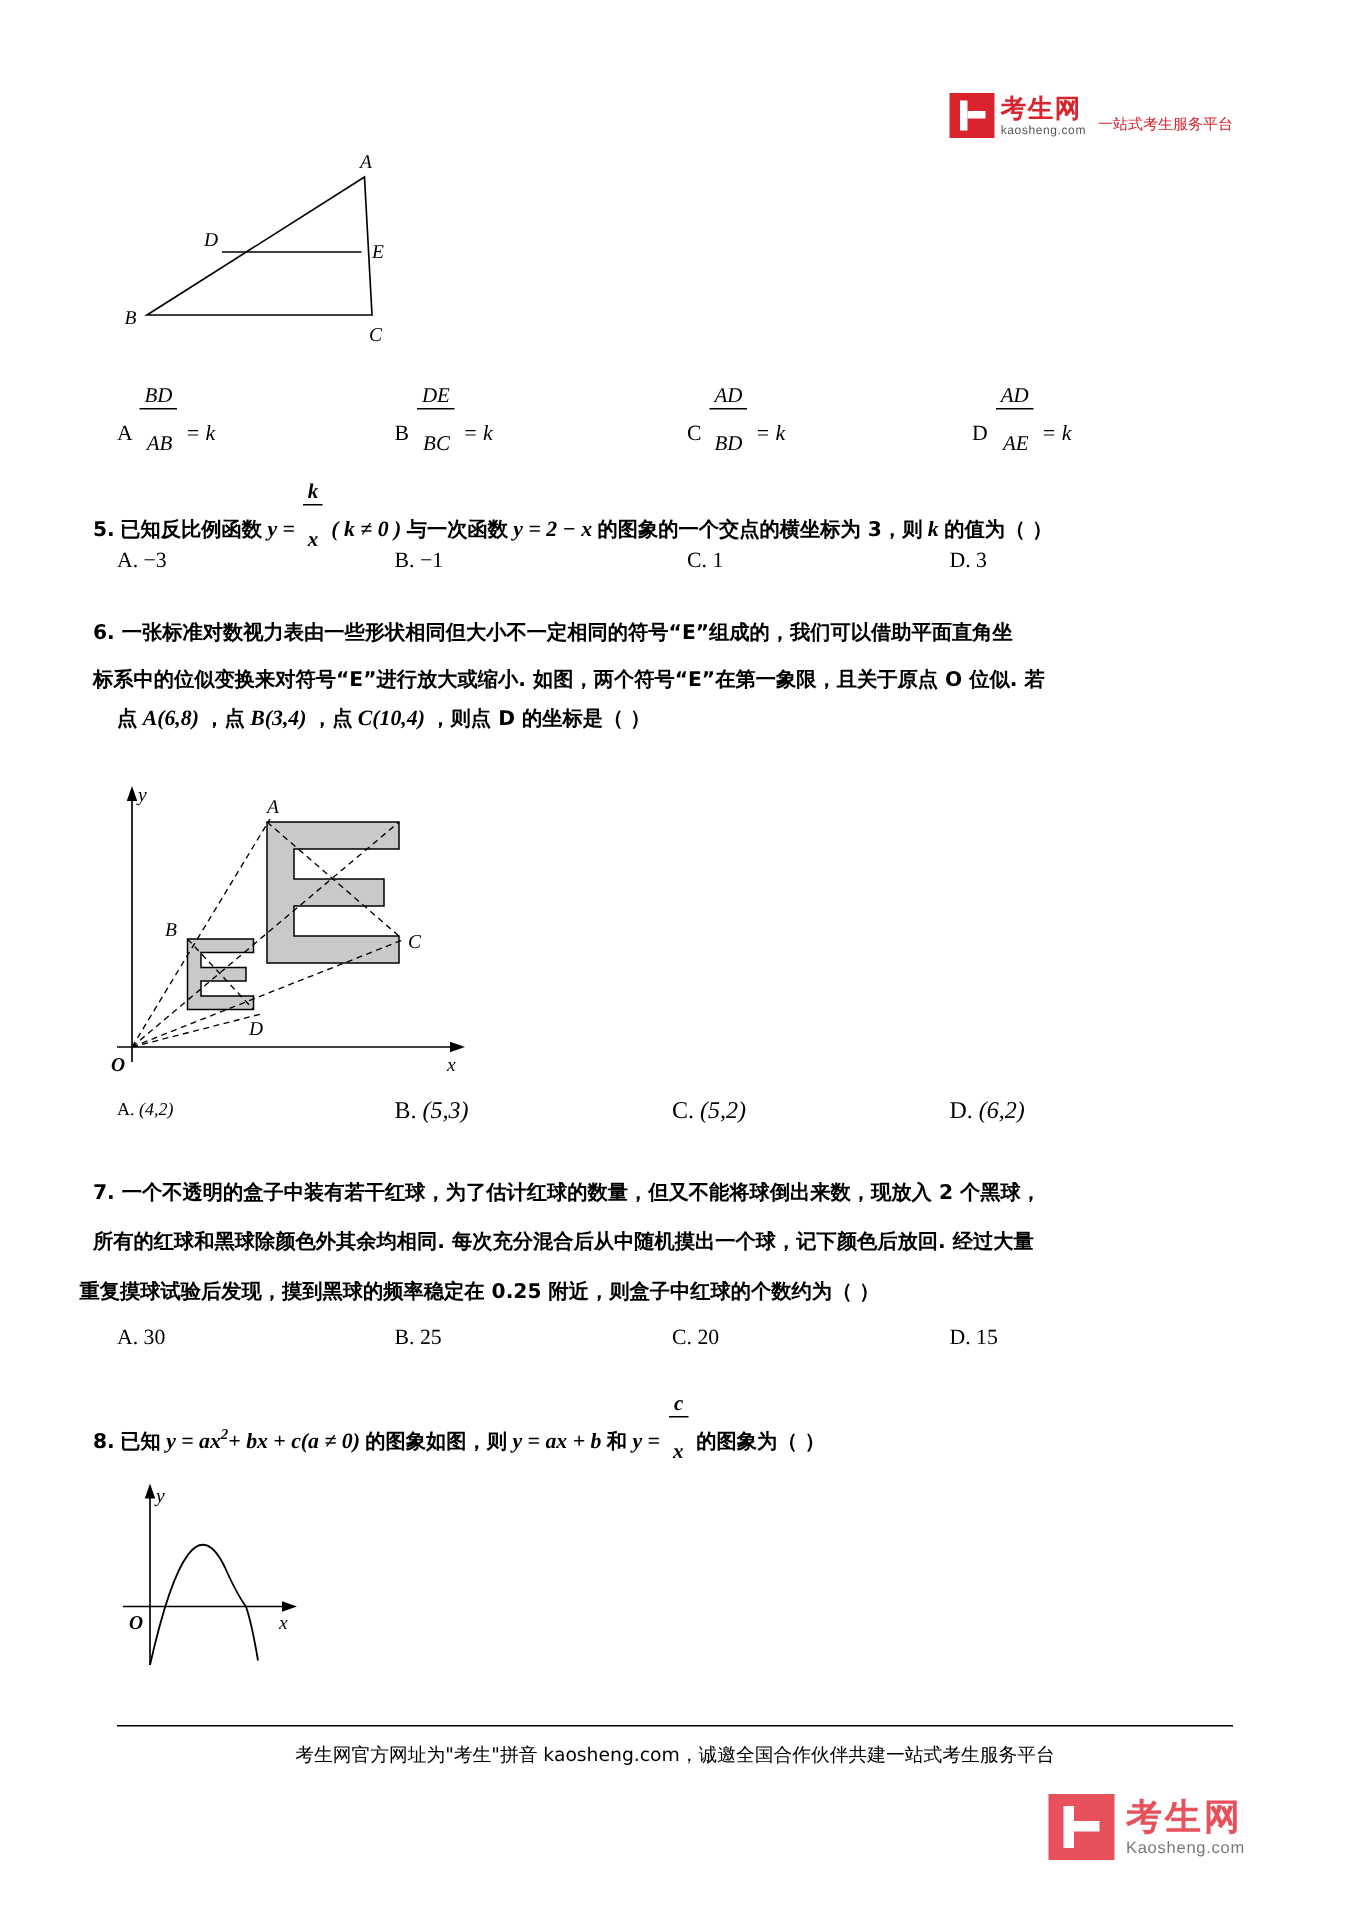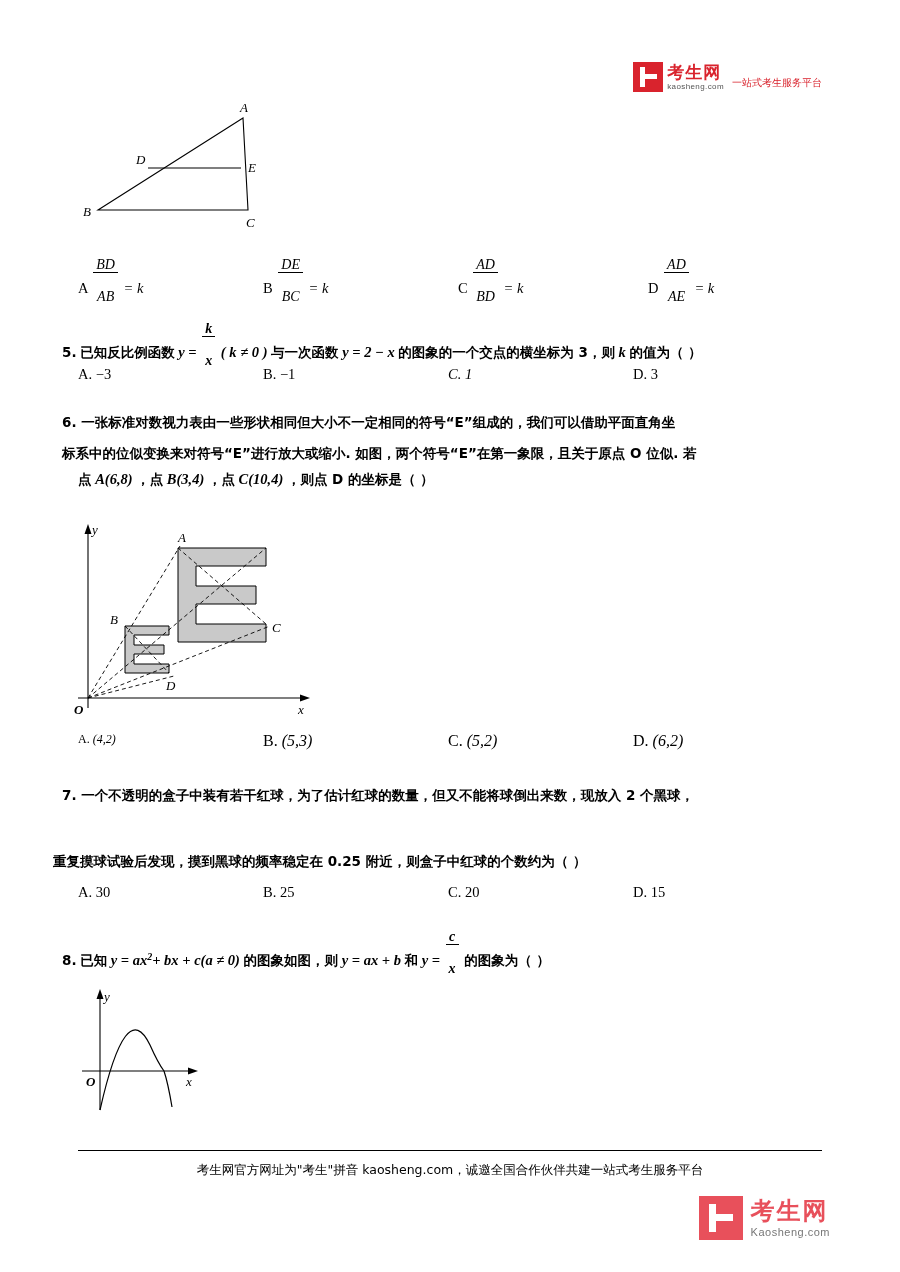--- a/index.html
+++ b/index.html
@@ -93,21 +93,21 @@
     left: 78px;
     font-size: 14.5px;
   }
   .opts span.opt {
     position: absolute;
     white-space: nowrap;
   }
   .ital { font-style: italic; font-family: "Liberation Serif", serif; }
   .frac {
     display: inline-block;
-    text-align: center;
+    text-align: right;
     vertical-align: middle;
     position: relative;
     top: -1px;
     margin: 0 2px;
   }
   .frac .num { display: block; font-style: italic; padding: 0 3px; font-size: 14px; line-height: 15px;}
   .frac .den { display: block; font-style: italic; border-top: 1px solid #000; padding: 16px 3px; font-size: 14px; line-height: 16px;}
   sup.e { font-size: 10px; vertical-align: super; }
   
   .fig1 { position: absolute; left: 78px; top: 100px; width: 240px; height: 135px; }
@@ -250,21 +250,21 @@
 
   <div class="opts" style="top:366px;">
     <span class="opt" style="left:0px;">
       <span>A.</span>
       <span>−3</span>
     </span>
     <span class="opt" style="left:185px;">
       <span>B.</span>
       <span>−1</span>
     </span>
-    <span class="opt" style="left:370px;font-style:italic;">
+    <span class="opt" style="left:380px;">
       <span>C.</span>
       <span>1</span>
     </span>
     <span class="opt" style="left:555px;">
       <span>D.</span>
       <span>3</span>
     </span>
   </div>
 
   <div class="q cn" style="left:62px; top:407px; width:790px;">
@@ -329,20 +329,23 @@
     </span>
     <span class="opt" style="left:555px; font-size:16px;">
       <span>D.</span>
       <span class="ital">(6,2)</span>
     </span>
   </div>
 
   <div class="q cn" style="left:62px; top:780px; width:800px;">
     <span>7.</span>
     <span>一个不透明的盒子中装有若干红球，为了估计红球的数量，但又不能将球倒出来数，现放入 2 个黑球，</span>
+  </div>
+  <div class="q cn" style="left:62px; top:813px; width:800px;">
+    <span>所有的红球和黑球除颜色外其余均相同. 每次充分混合后从中随机摸出一个球，记下颜色后放回. 经过大量</span>
   </div>
   <div class="q cn" style="left:53px; top:846px; width:800px;">
     <span>重复摸球试验后发现，摸到黑球的频率稳定在 0.25 附近，则盒子中红球的个数约为（        ）</span>
   </div>
 
   <div class="opts" style="top:884px;">
     <span class="opt" style="left:0px;">
       <span>A.</span>
       <span>30</span>
     </span>

